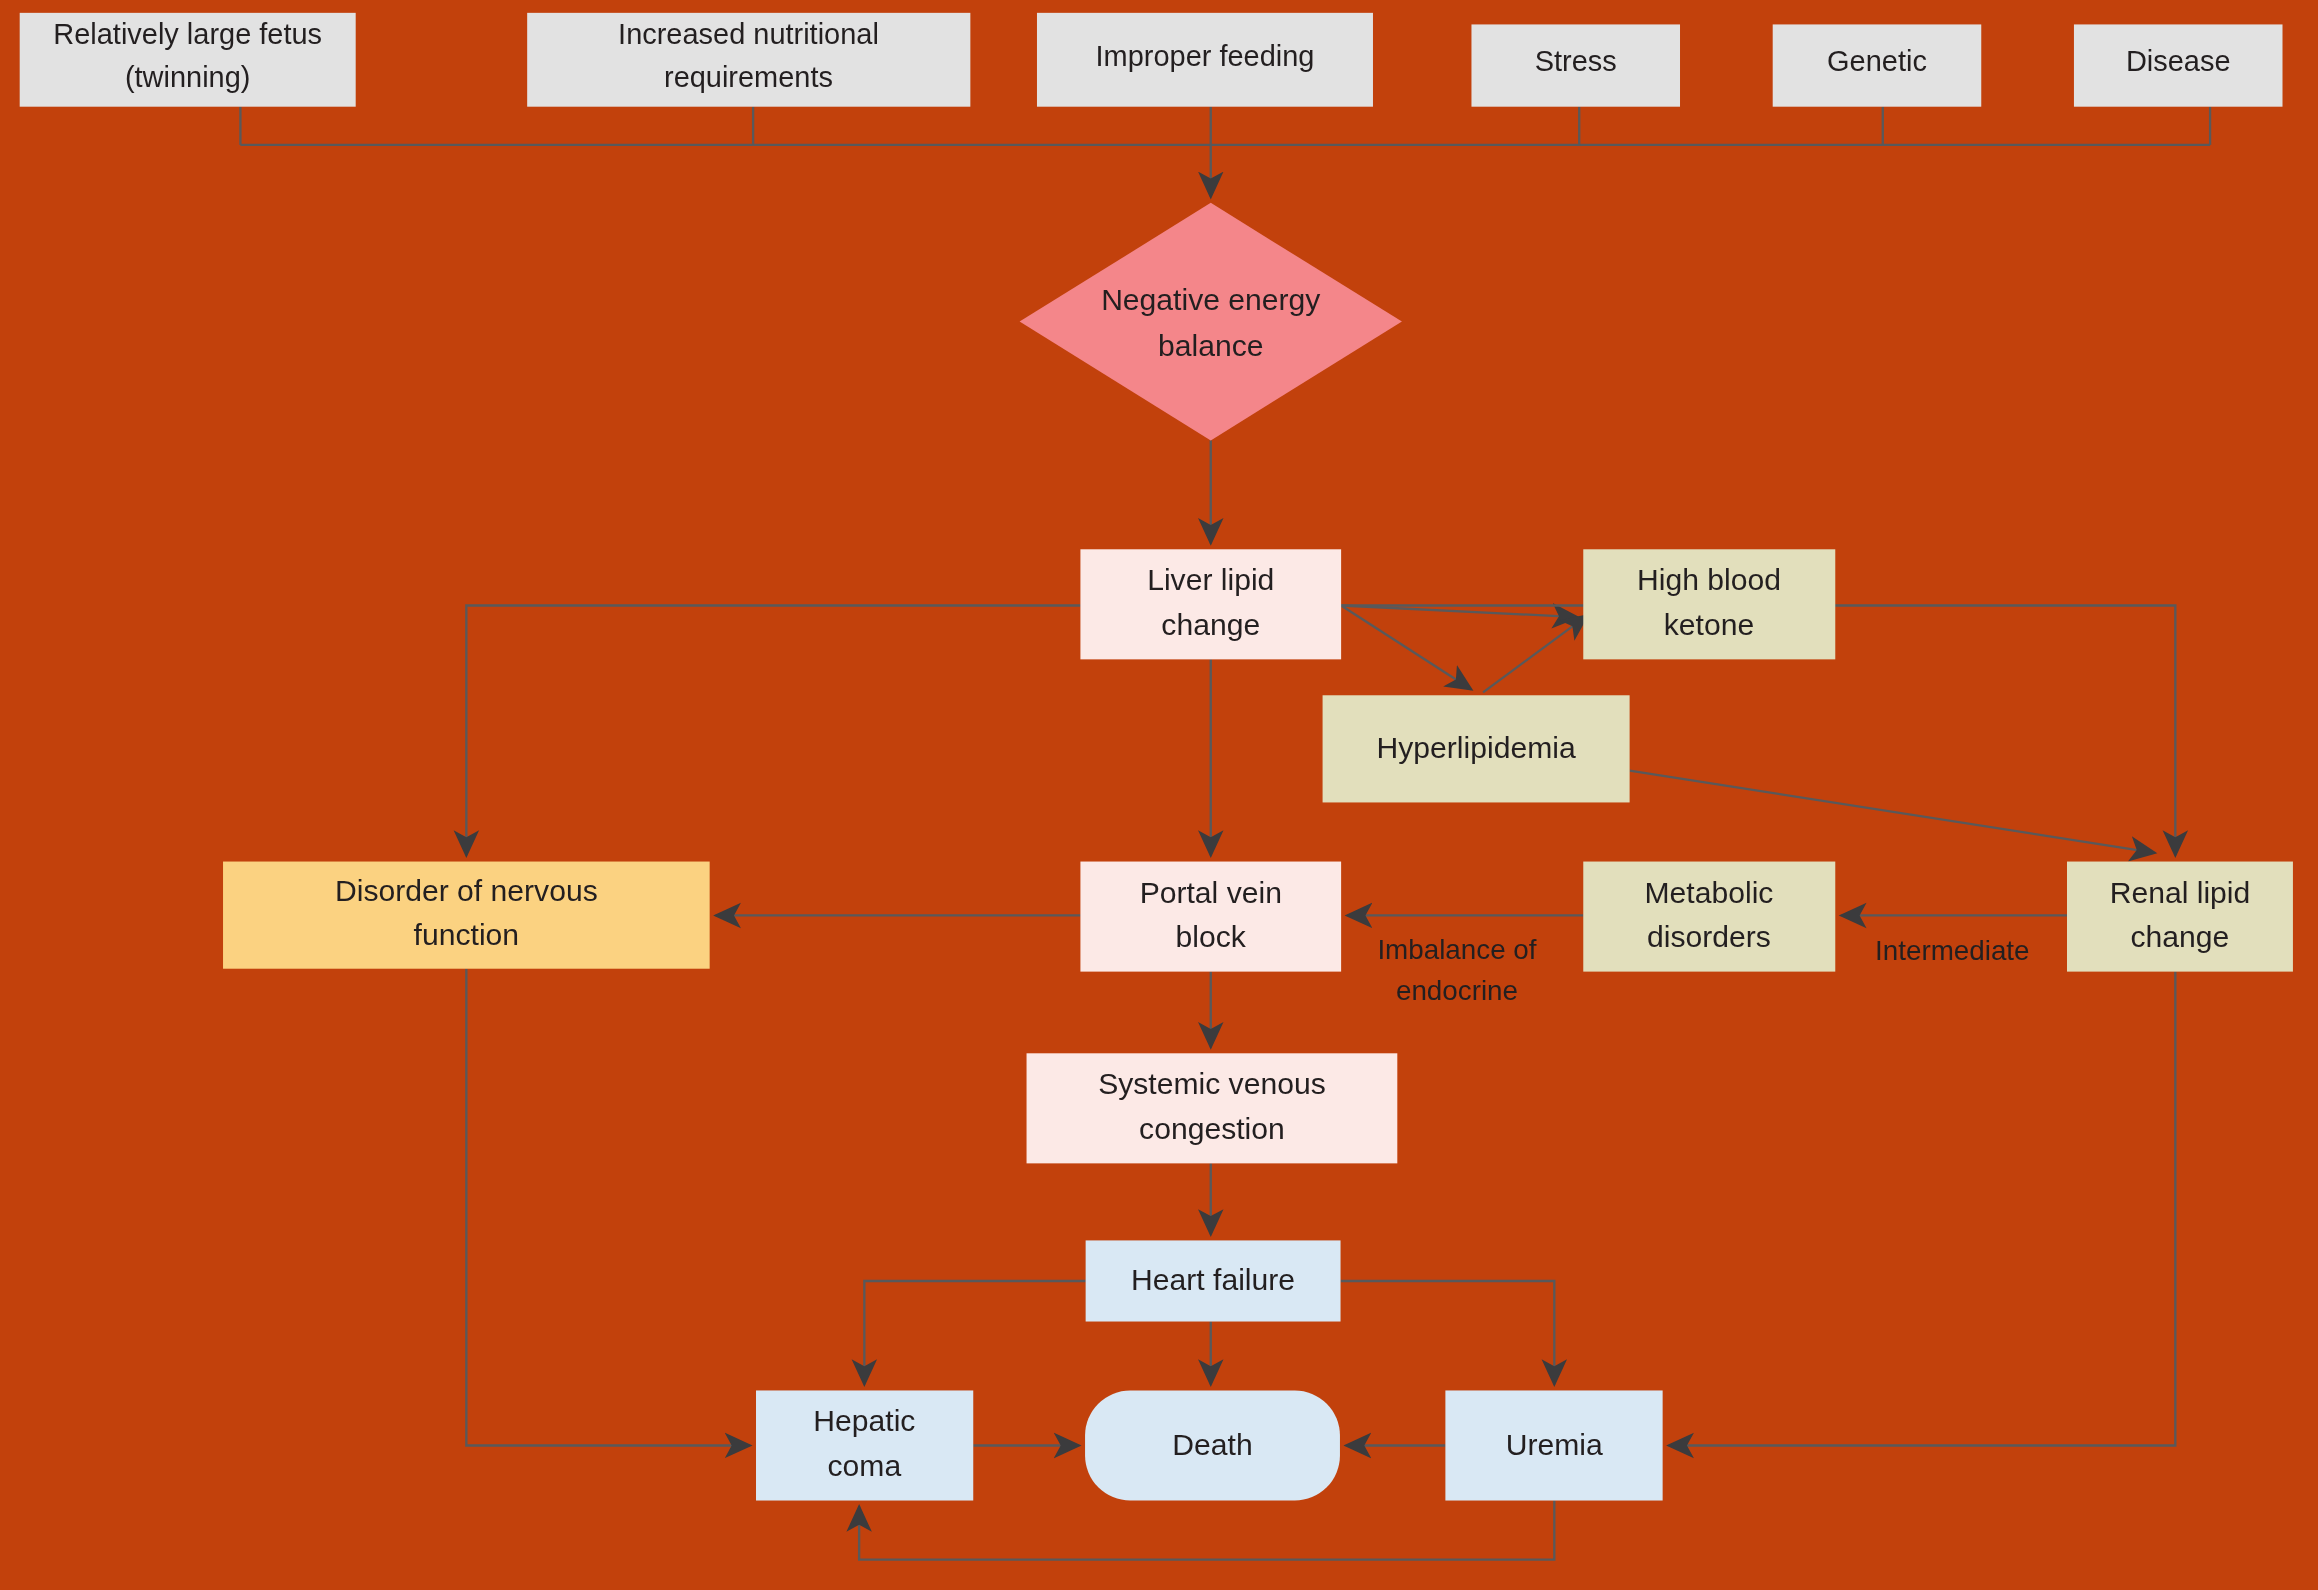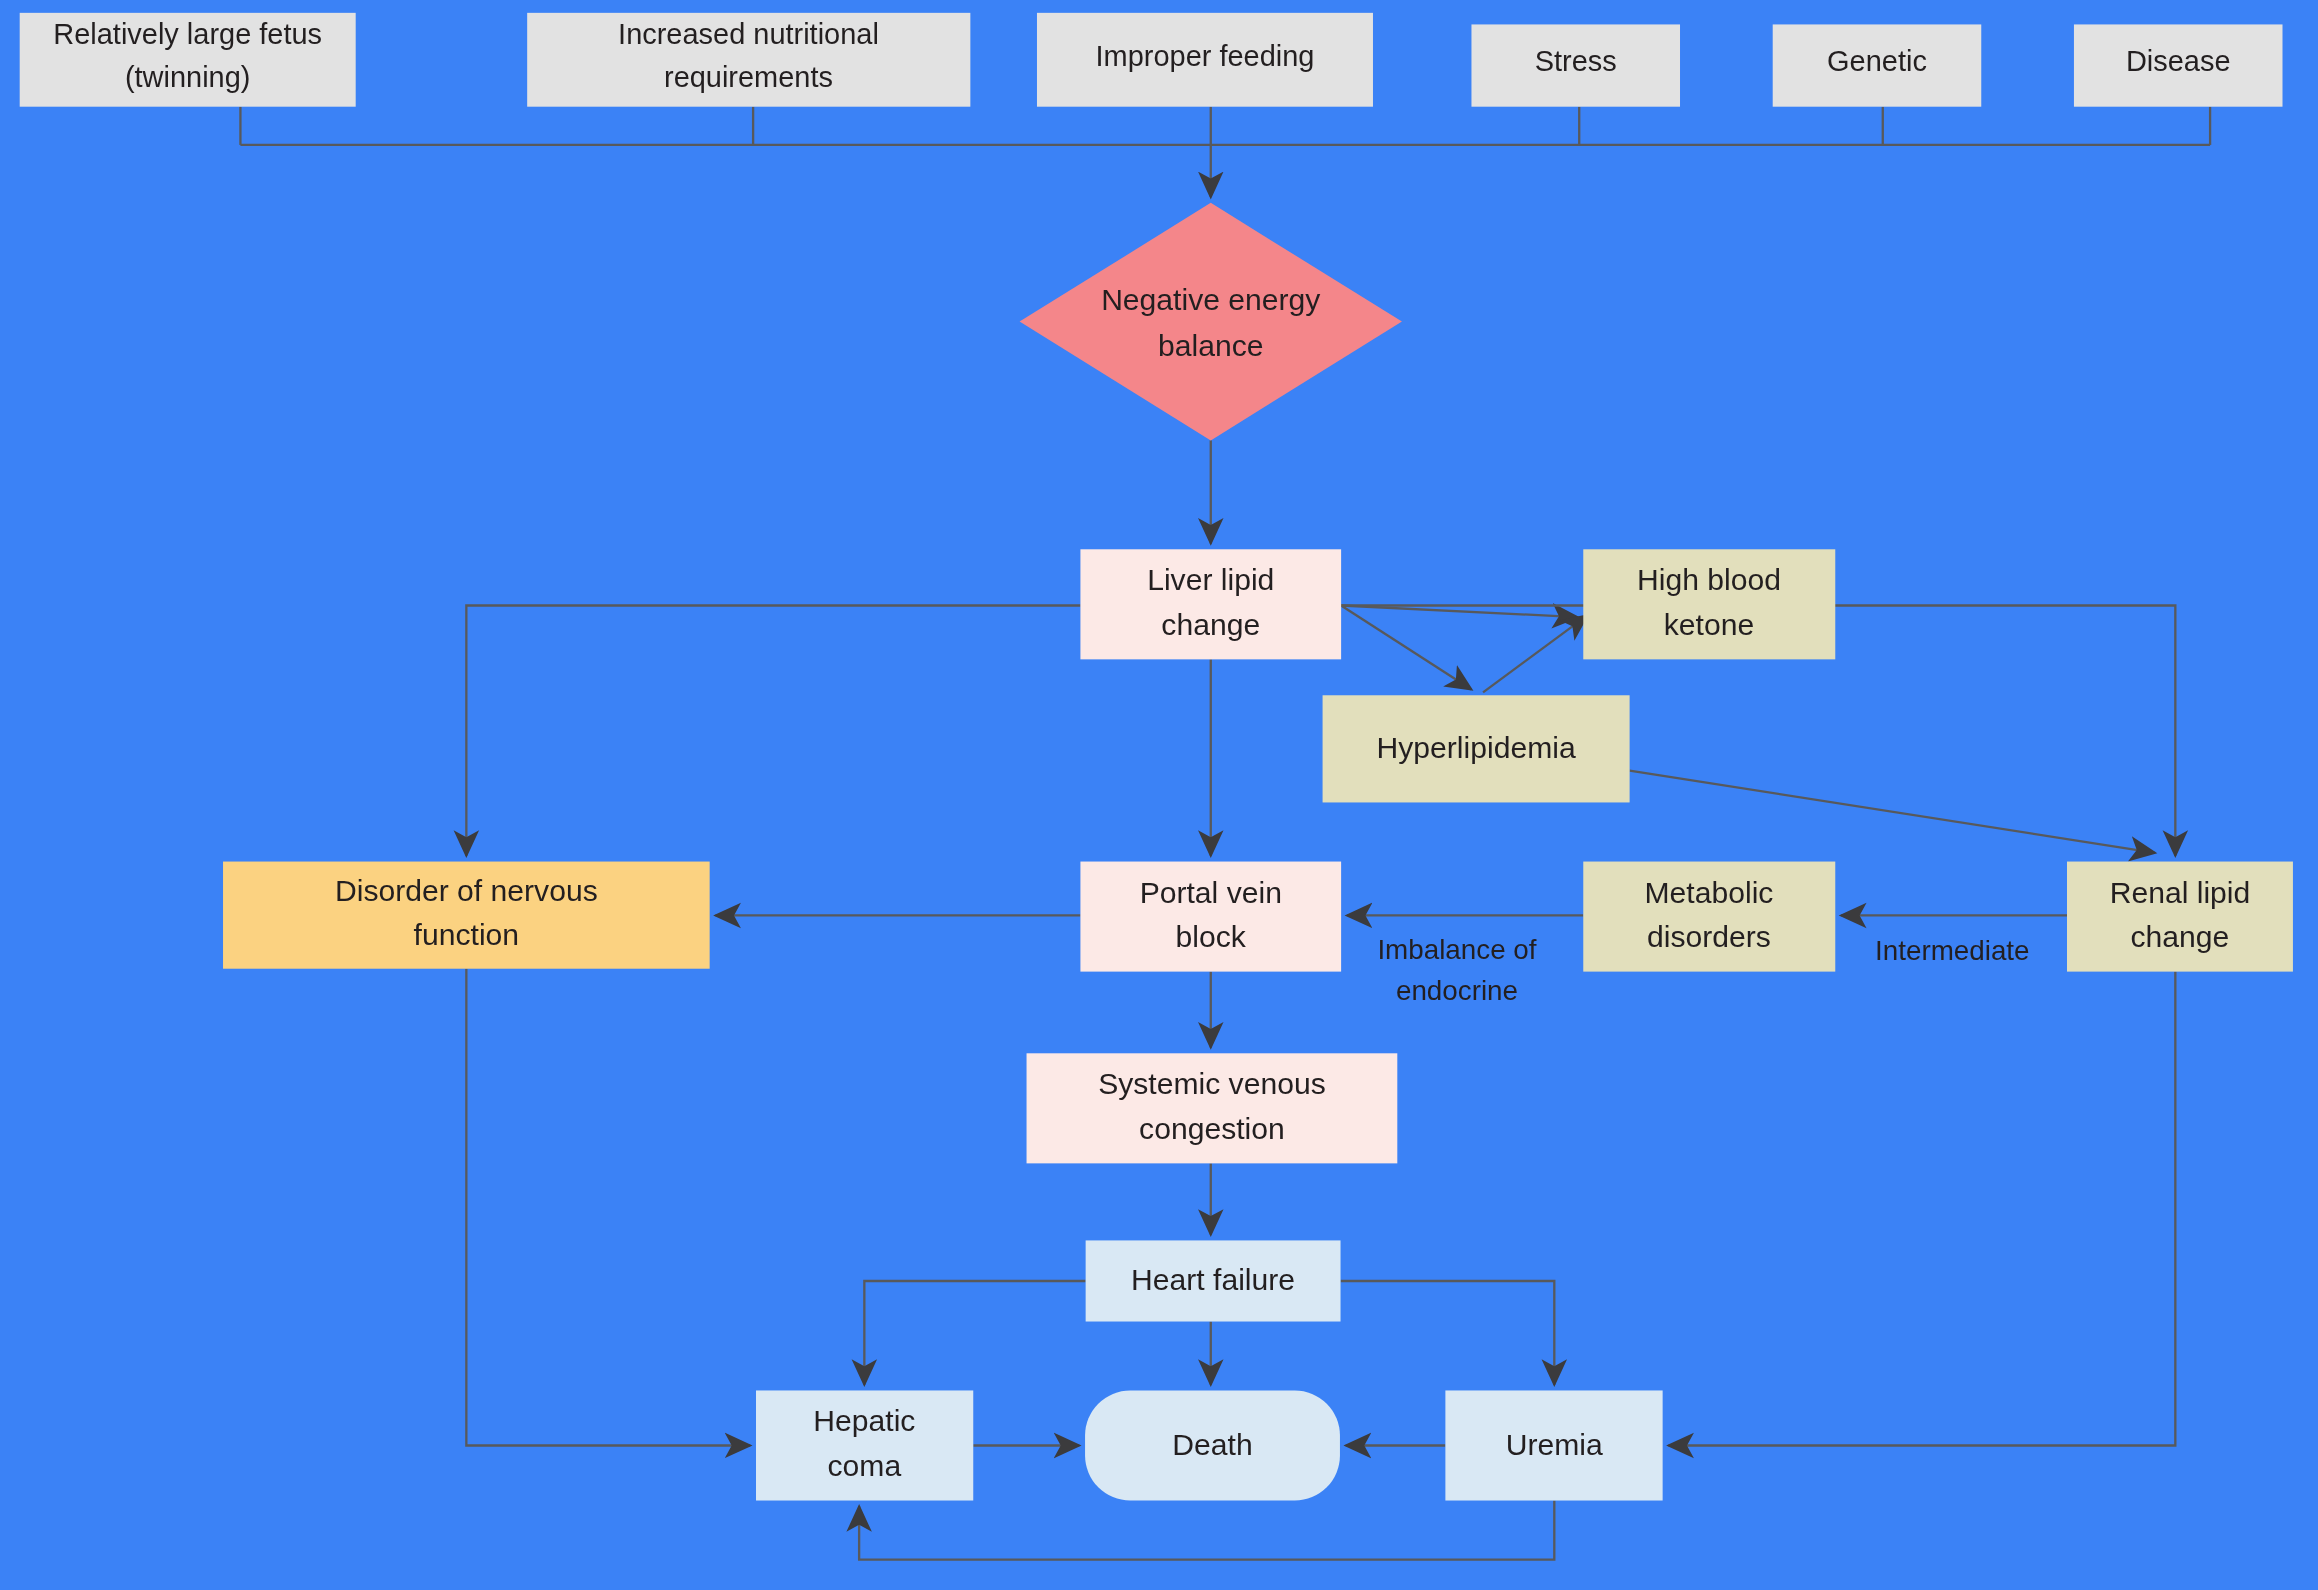--- a/index.html
+++ b/index.html
@@ -1,17 +1,17 @@
 <!DOCTYPE html>
 <html style="font-size:9.3px"><head>
 <meta charset="utf-8">
 <style>
   html,body{margin:0;padding:0;background:#ffffff;}
   body{font-family:"Liberation Sans", sans-serif;}
-  #stage{position:relative;width:2319px;height:1591px;background:#3b82f6;overflow:hidden;}
+  #stage{position:relative;width:2319px;height:1591px;background:#c2410c;overflow:hidden;}
   svg{display:block;}
   .nodeLabel{font-family:"Liberation Sans", sans-serif;fill:#231f20;text-anchor:middle;dominant-baseline:middle;}
   .edgeLabel{font-family:"Liberation Sans", sans-serif;fill:#231f20;text-anchor:middle;dominant-baseline:middle;}
   .fs-top{font-size:50px;}
   .fs-node{font-size:52px;}
   .fs-edge{font-size:48px;}
   .ln{stroke:#58595b;stroke-width:4;fill:none;}
 </style>
 </head>
 <body>

